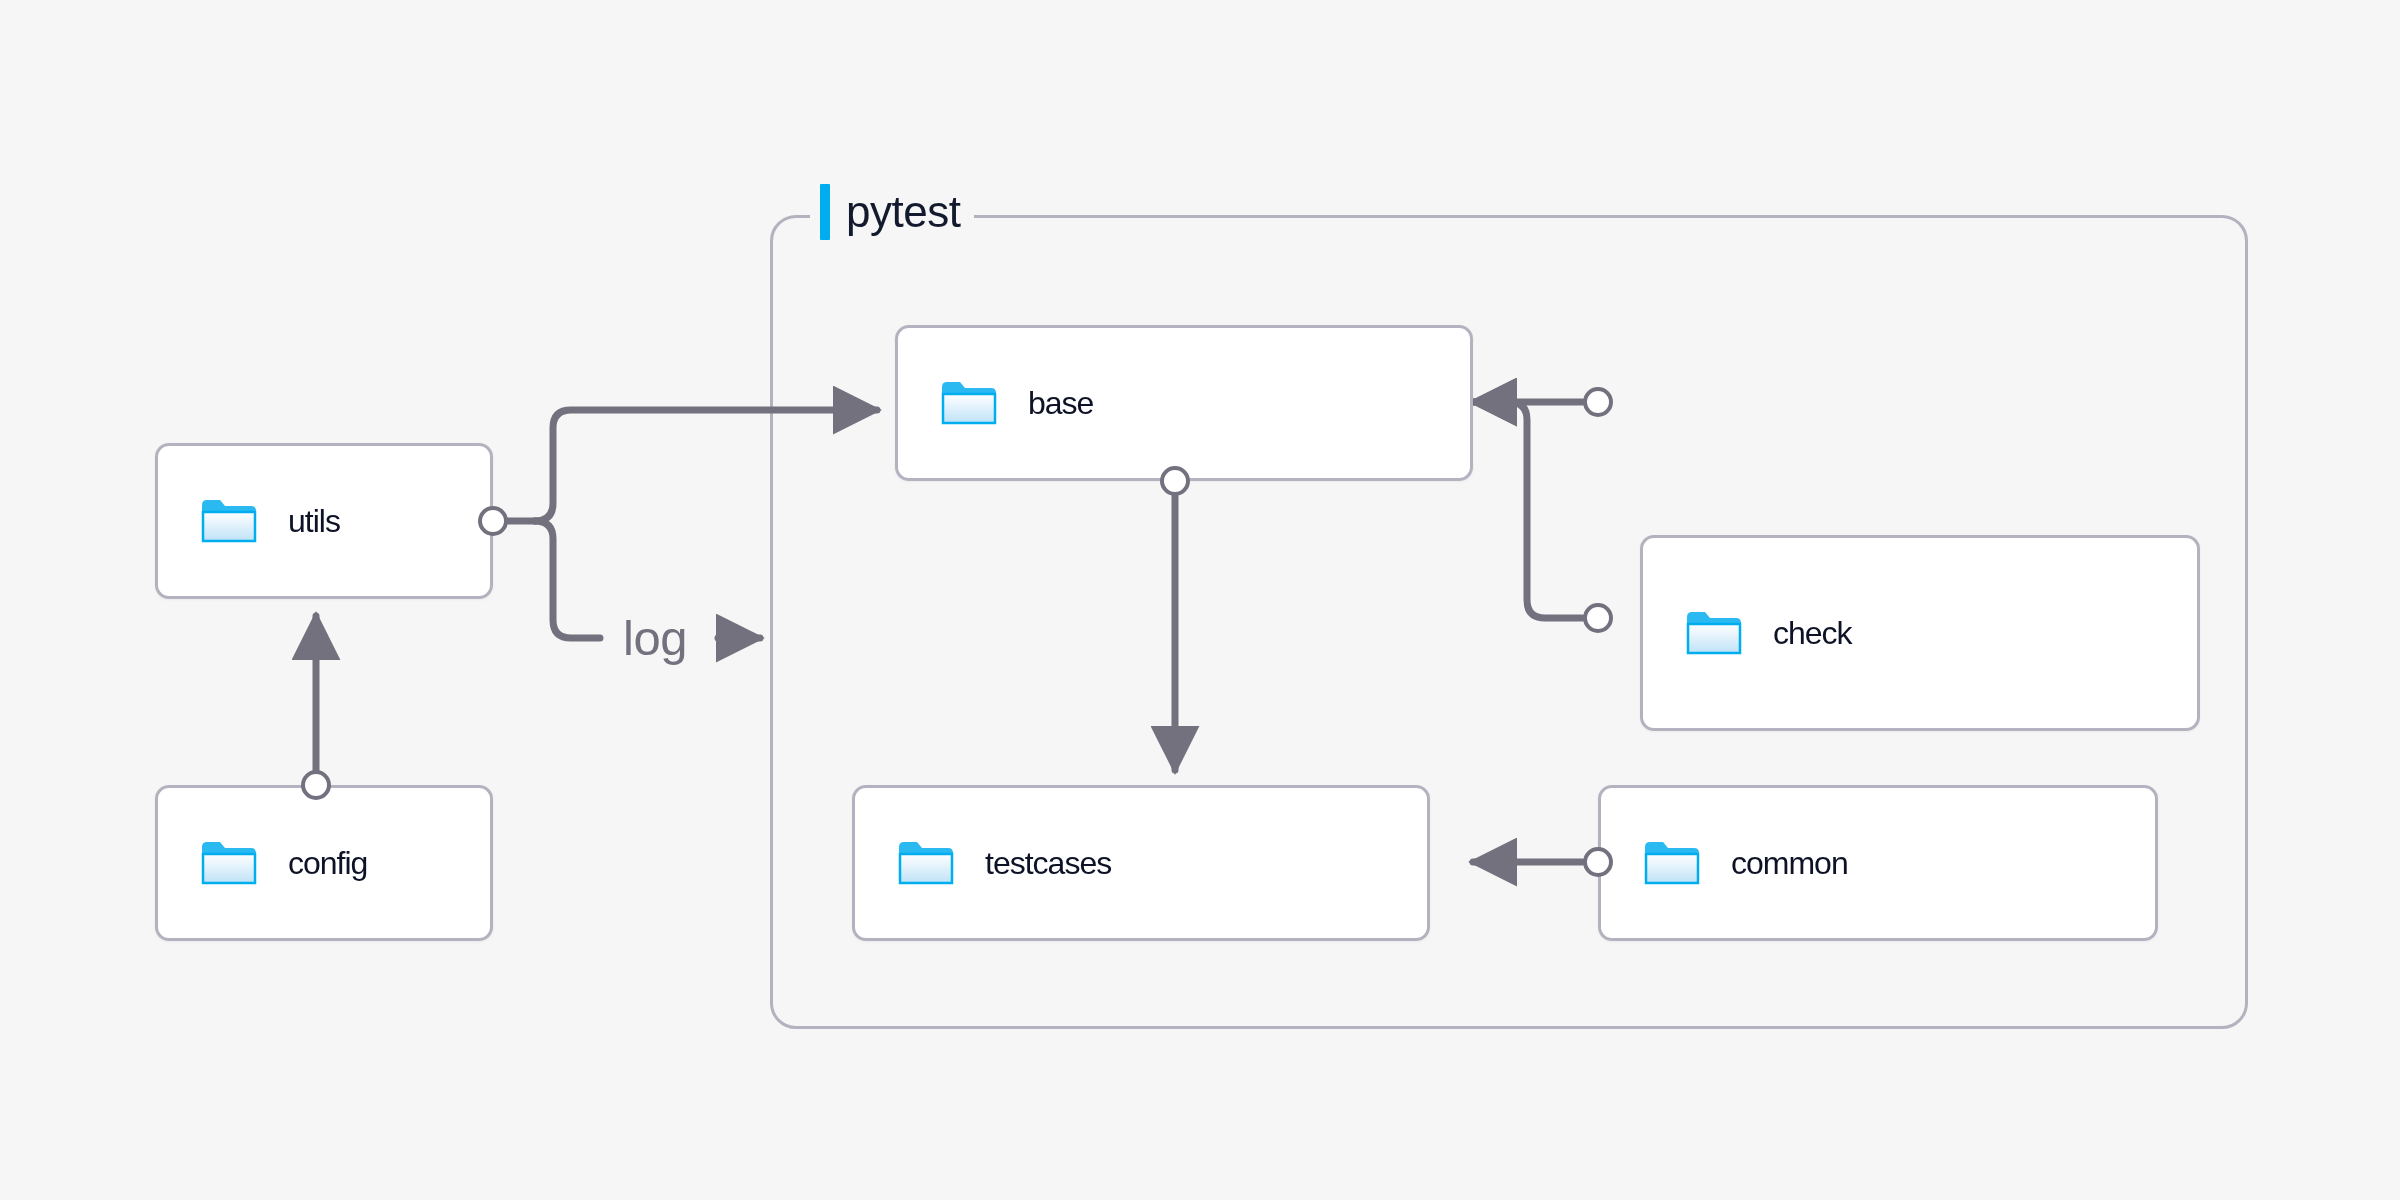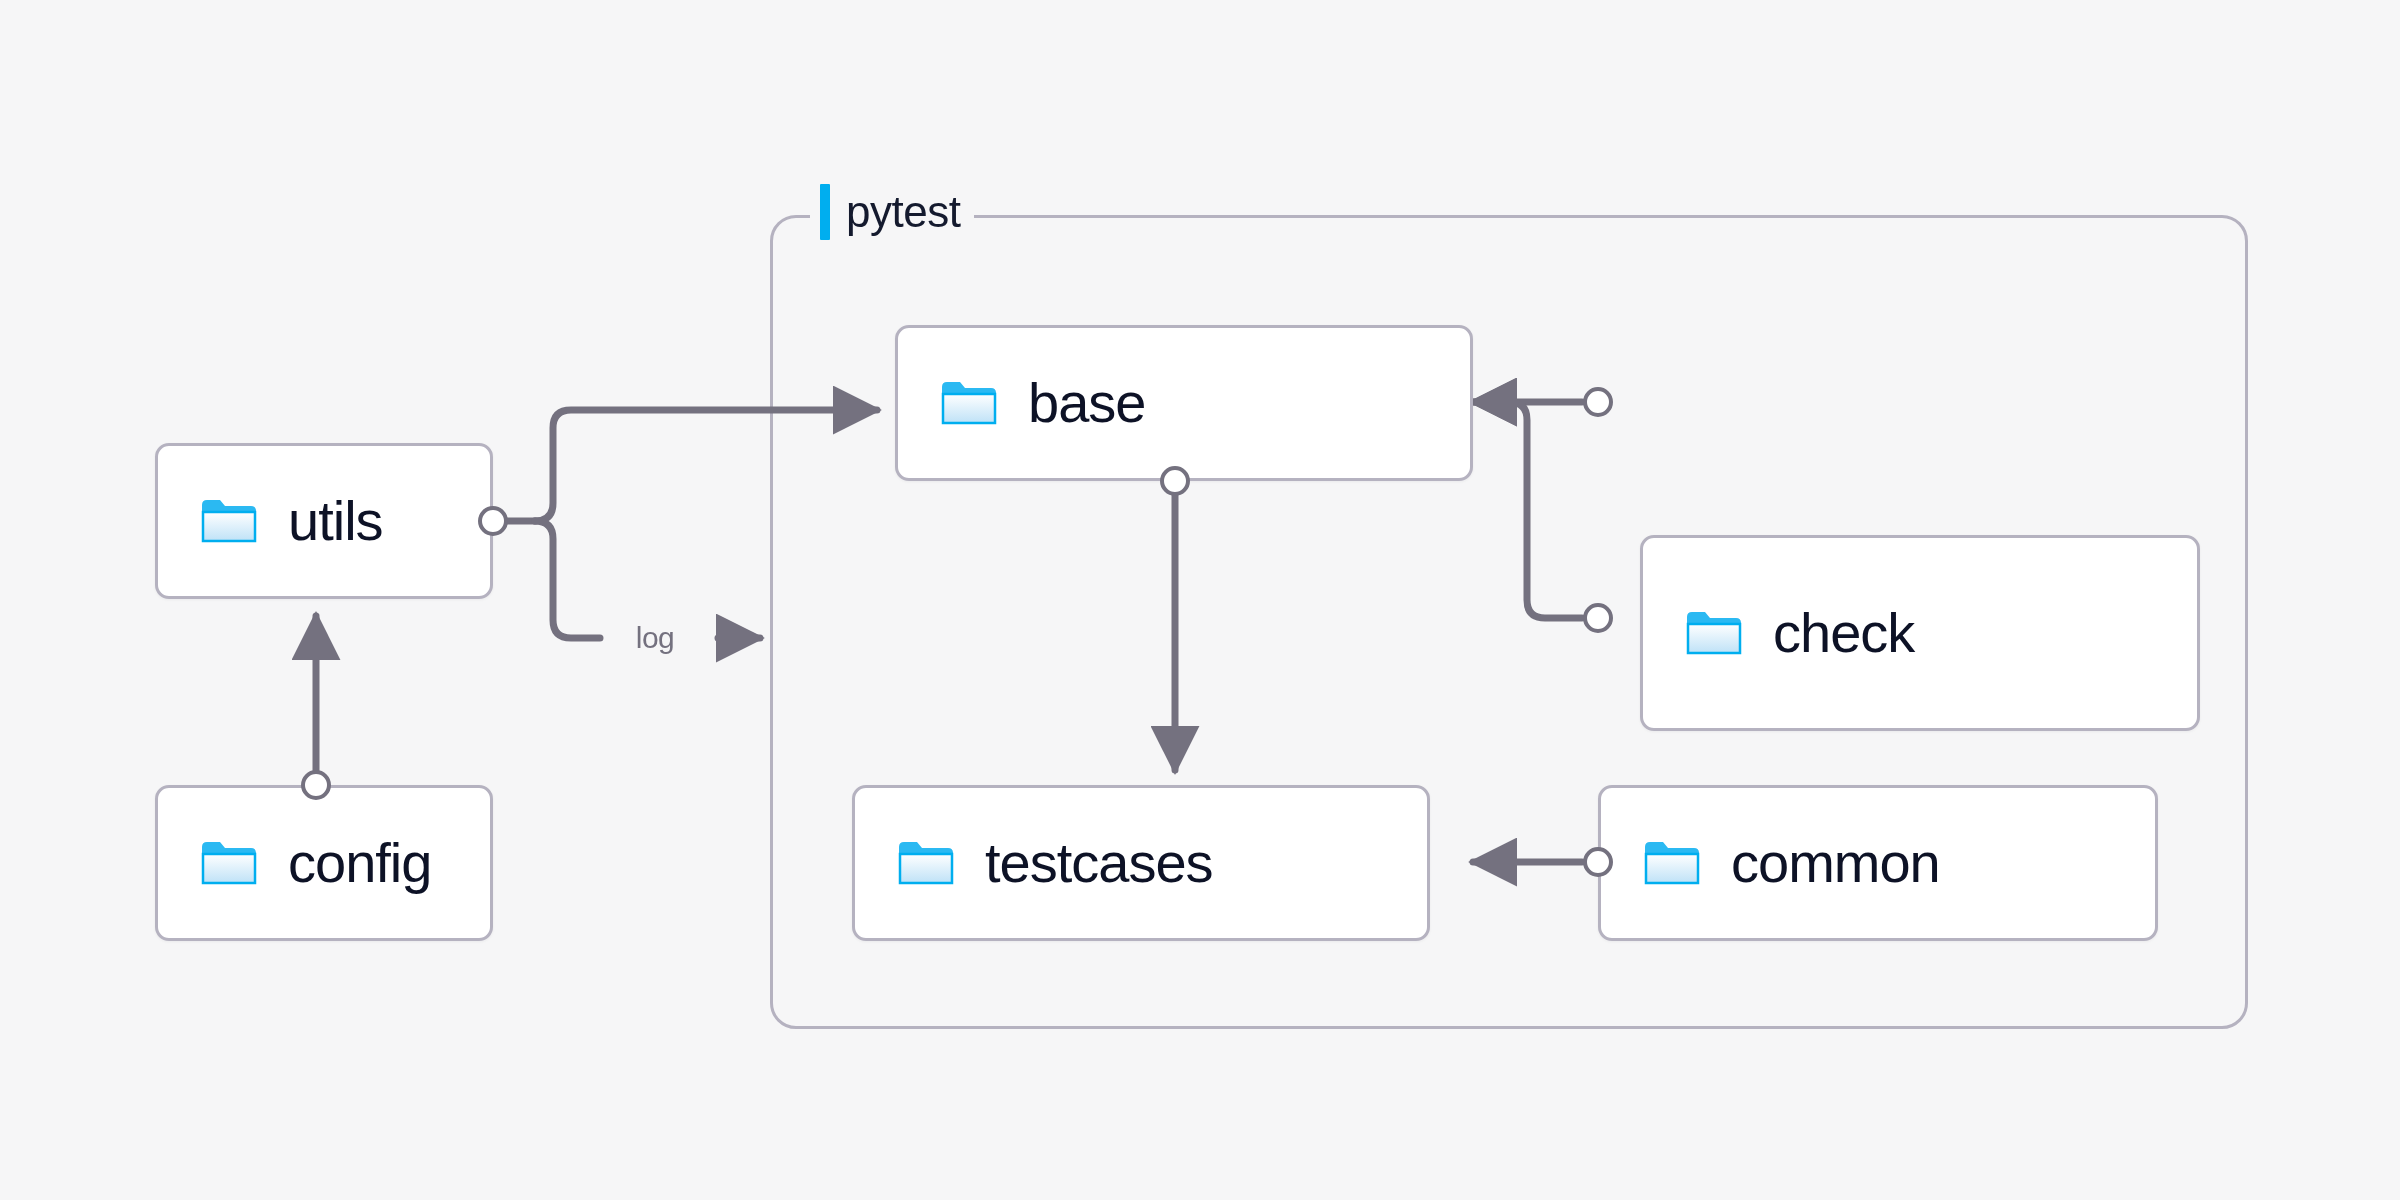--- a/index.html
+++ b/index.html
@@ -60,21 +60,21 @@
     background: #ffffff;
     border: 3px solid #b5b2c0;
     border-radius: 14px;
     display: flex;
     align-items: center;
     padding-left: 42px;
     gap: 30px;
     box-shadow: 0 1px 3px rgba(20,26,46,0.05);
   }
   .node-label {
-    font-size: 56px;
+    font-size: 32px;
     color: #0d1226;
     letter-spacing: -1px;
     white-space: nowrap;
     line-height: 1;
   }
   .folder-icon {
     flex: none;
     width: 58px;
     height: 48px;
     display: block;
@@ -86,21 +86,21 @@
     height: 30px;
     border-radius: 50%;
     background: #ffffff;
     border: 4px solid #74717f;
     box-sizing: border-box;
     transform: translate(-50%, -50%);
   }
   
   .edge-label {
     position: absolute;
-    font-size: 30px;
+    font-size: 49px;
     color: #74717f;
     letter-spacing: -0.5px;
     white-space: nowrap;
     transform: translate(-50%, -50%);
     background: #f6f6f7;
     padding: 0 6px;
   }
 </style>
 </head>
 <body>

